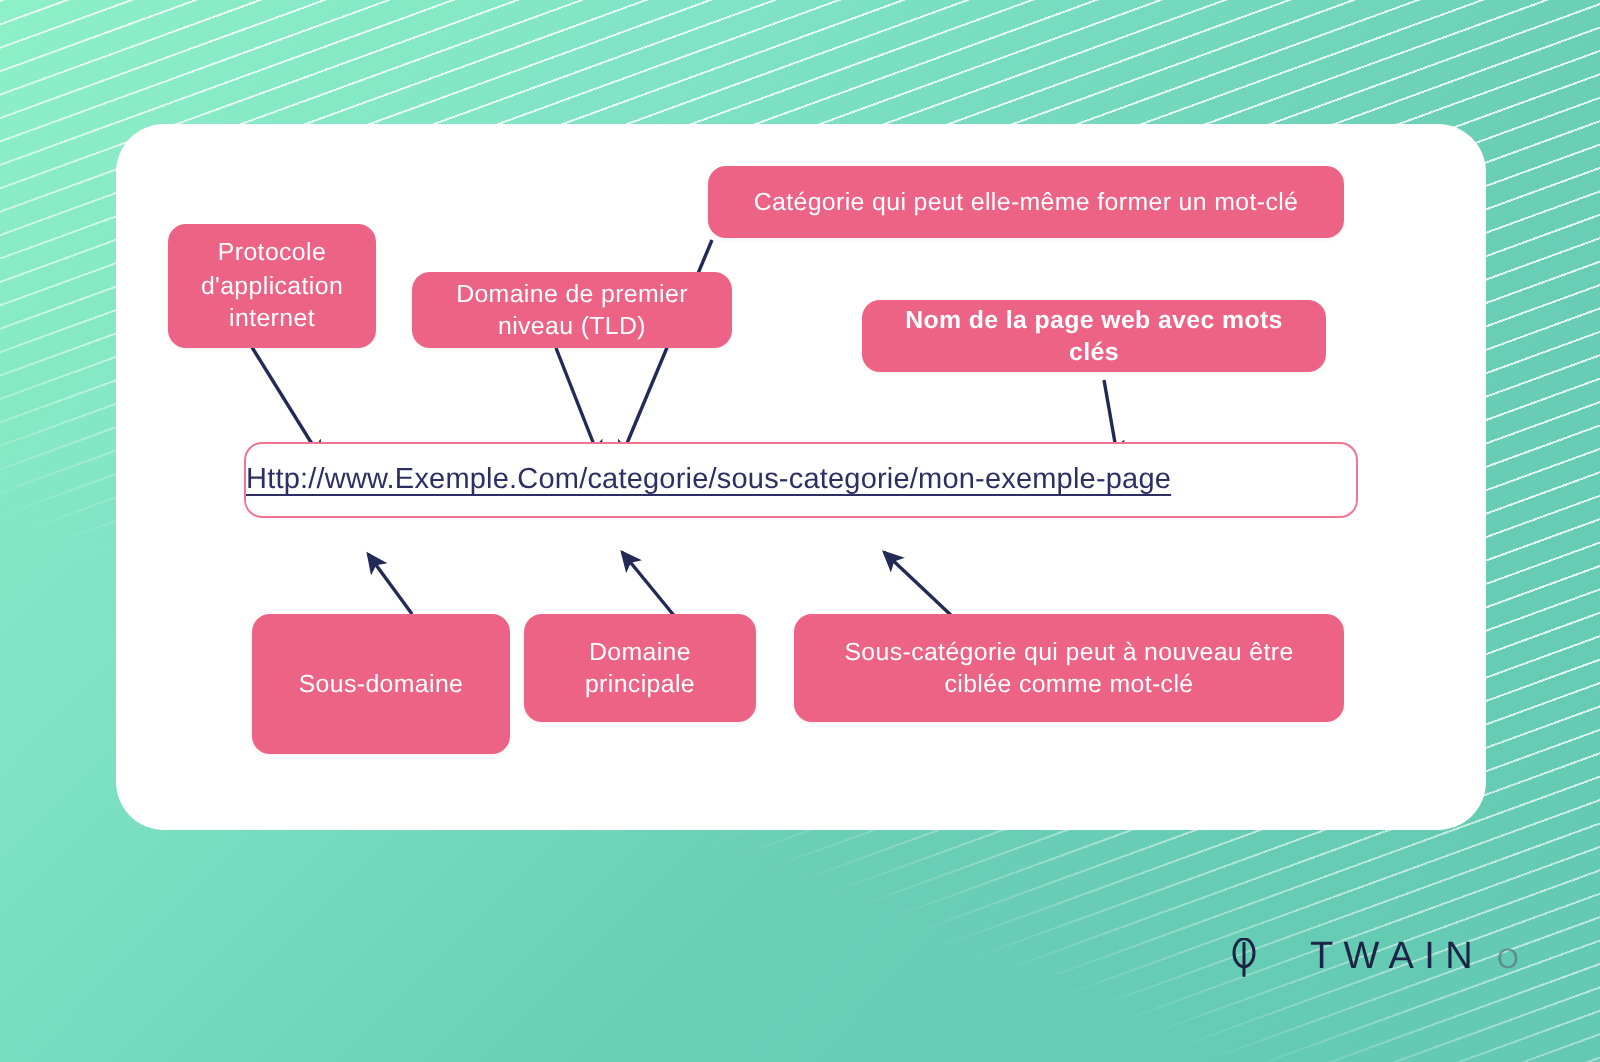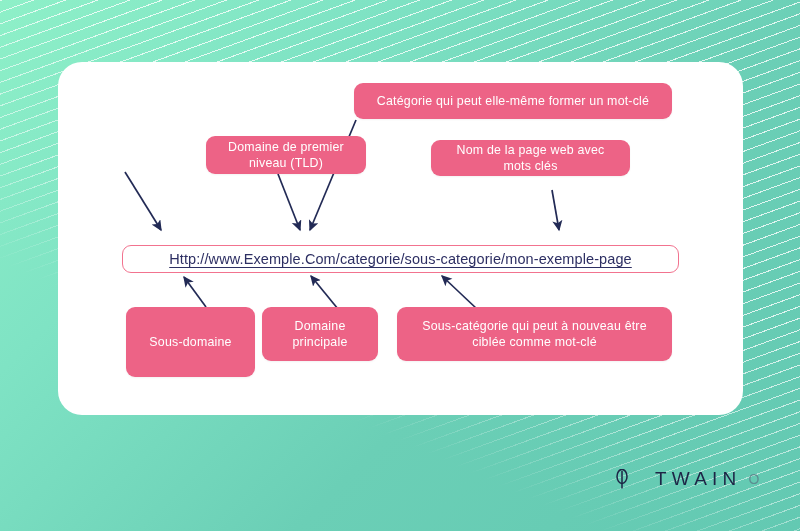--- a/index.html
+++ b/index.html
@@ -78,29 +78,29 @@
     display: flex;
     align-items: center;
     justify-content: center;
     padding: 16px 12px;
     box-shadow: 0 1px 2px rgba(0,0,0,.05);
   }
 
   #url-bar {
     position: absolute;
     left: 64px;
-    top: 183px;
+    top: 159px;
     width: 557px;
-    height: 28px;
+    height: 38px;
     border: 1.6px solid #f2738f;
     border-radius: 9px;
     background: #ffffff;
     display: flex;
     align-items: center;
-    justify-content: center;
+    justify-content: flex-start;
   }
   #url-text {
     font-size: 14.5px;
     color: #2d2f63;
     text-decoration: underline;
     text-underline-offset: 2.5px;
     letter-spacing: .1px;
     white-space: nowrap;
   }
 
@@ -155,30 +155,33 @@
         <line x1="494" y1="128" x2="501" y2="168"></line>
       </g>
 
       <g stroke="#222a55" stroke-width="1.7" fill="none" marker-end="url(#ah)">
         <line x1="148" y1="245" x2="126" y2="215"></line>
         <line x1="280" y1="247" x2="253" y2="214"></line>
         <line x1="419" y1="247" x2="384" y2="214"></line>
       </g>
     </svg>
 
+    <div class="node" style="left:26px; top:50px; width:104px; height:62px;">
+      <span>Protocole d'application internet</span>
+    </div>
 
     <div class="node" style="left:148px; top:74px; width:160px; height:38px;">
       <span>Domaine de premier niveau (TLD)</span>
     </div>
 
     <div class="node" style="left:296px; top:21px; width:318px; height:36px;">
       <span>Catégorie qui peut elle-même former un mot-clé</span>
     </div>
 
-    <div class="node" style="left:373px; top:78px; width:199px; height:36px;">
+    <div class="node" style="left:373px; top:88px; width:232px; height:36px;font-weight:bold;">
       <span>Nom de la page web avec mots clés</span>
     </div>
 
     <div id="url-bar">
       <span id="url-text">Http://www.Exemple.Com/categorie/sous-categorie/mon-exemple-page</span>
     </div>
 
     <div class="node" style="left:68px; top:245px; width:129px; height:70px;">
       <span>Sous-domaine</span>
     </div>

